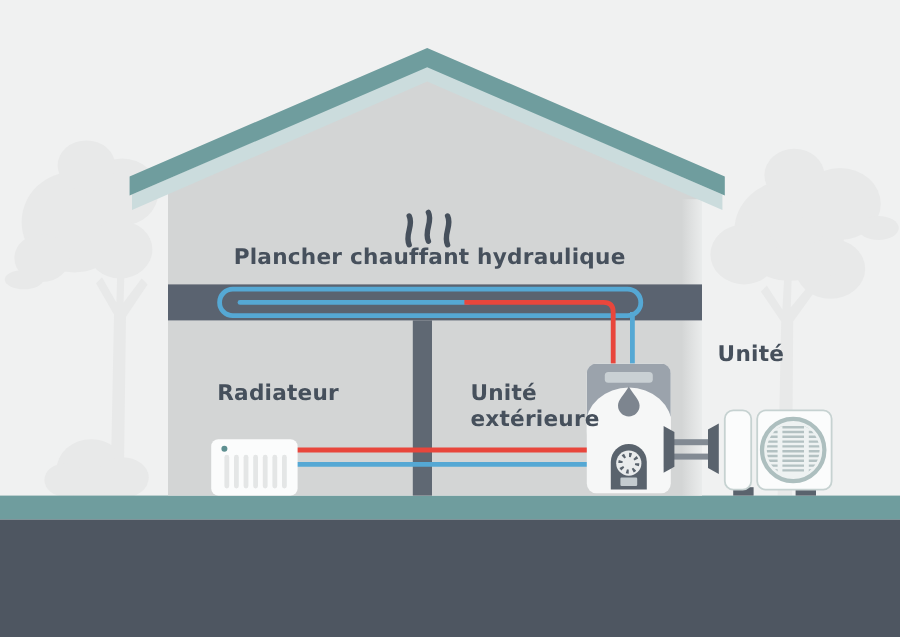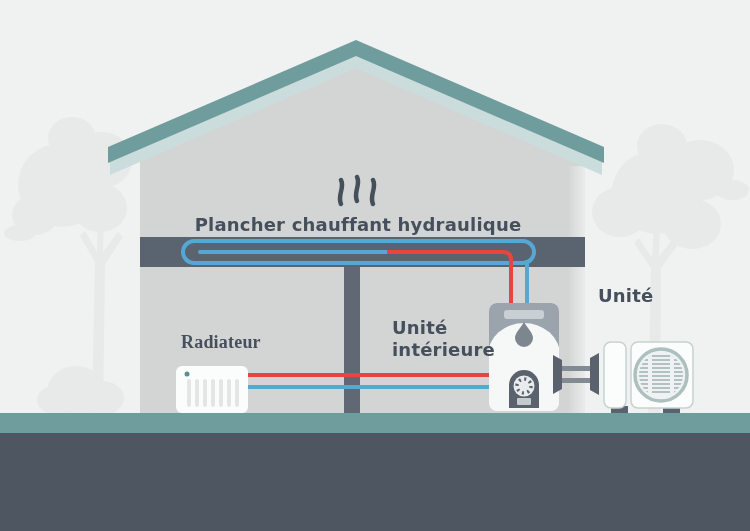--- a/index.html
+++ b/index.html
@@ -165,30 +165,30 @@
       </g>
     </g>
 
     <g>
       <path class="wave" d="M 341,180 c 4,8 -4,15 0,24"></path>
       <path class="wave" d="M 357,177 c 4,8 -4,15 0,24"></path>
       <path class="wave" d="M 373,180 c 4,8 -4,15 0,24"></path>
     </g>
   </svg>
 
-  <div class="label center" style="left:140px;top:214px;width:436px;">
+  <div class="label center" style="left:140px;top:204px;width:436px;">
     <span>Plancher chauffant hydraulique</span>
   </div>
 
-  <div class="label" style="left:181px;top:331px;font-family:Liberation Serif, serif;">
+  <div class="label" style="left:181px;top:317px;">
     <span>Radiateur</span>
   </div>
 
   <div class="label" style="left:392px;top:317px;">
     <span>Unité</span>
-    <span>intérieure</span>
+    <span>extérieure</span>
   </div>
 
   <div class="label" style="left:598px;top:285px;">
     <span>Unité</span>
   </div>
 
 </div>
 
 </body></html>

